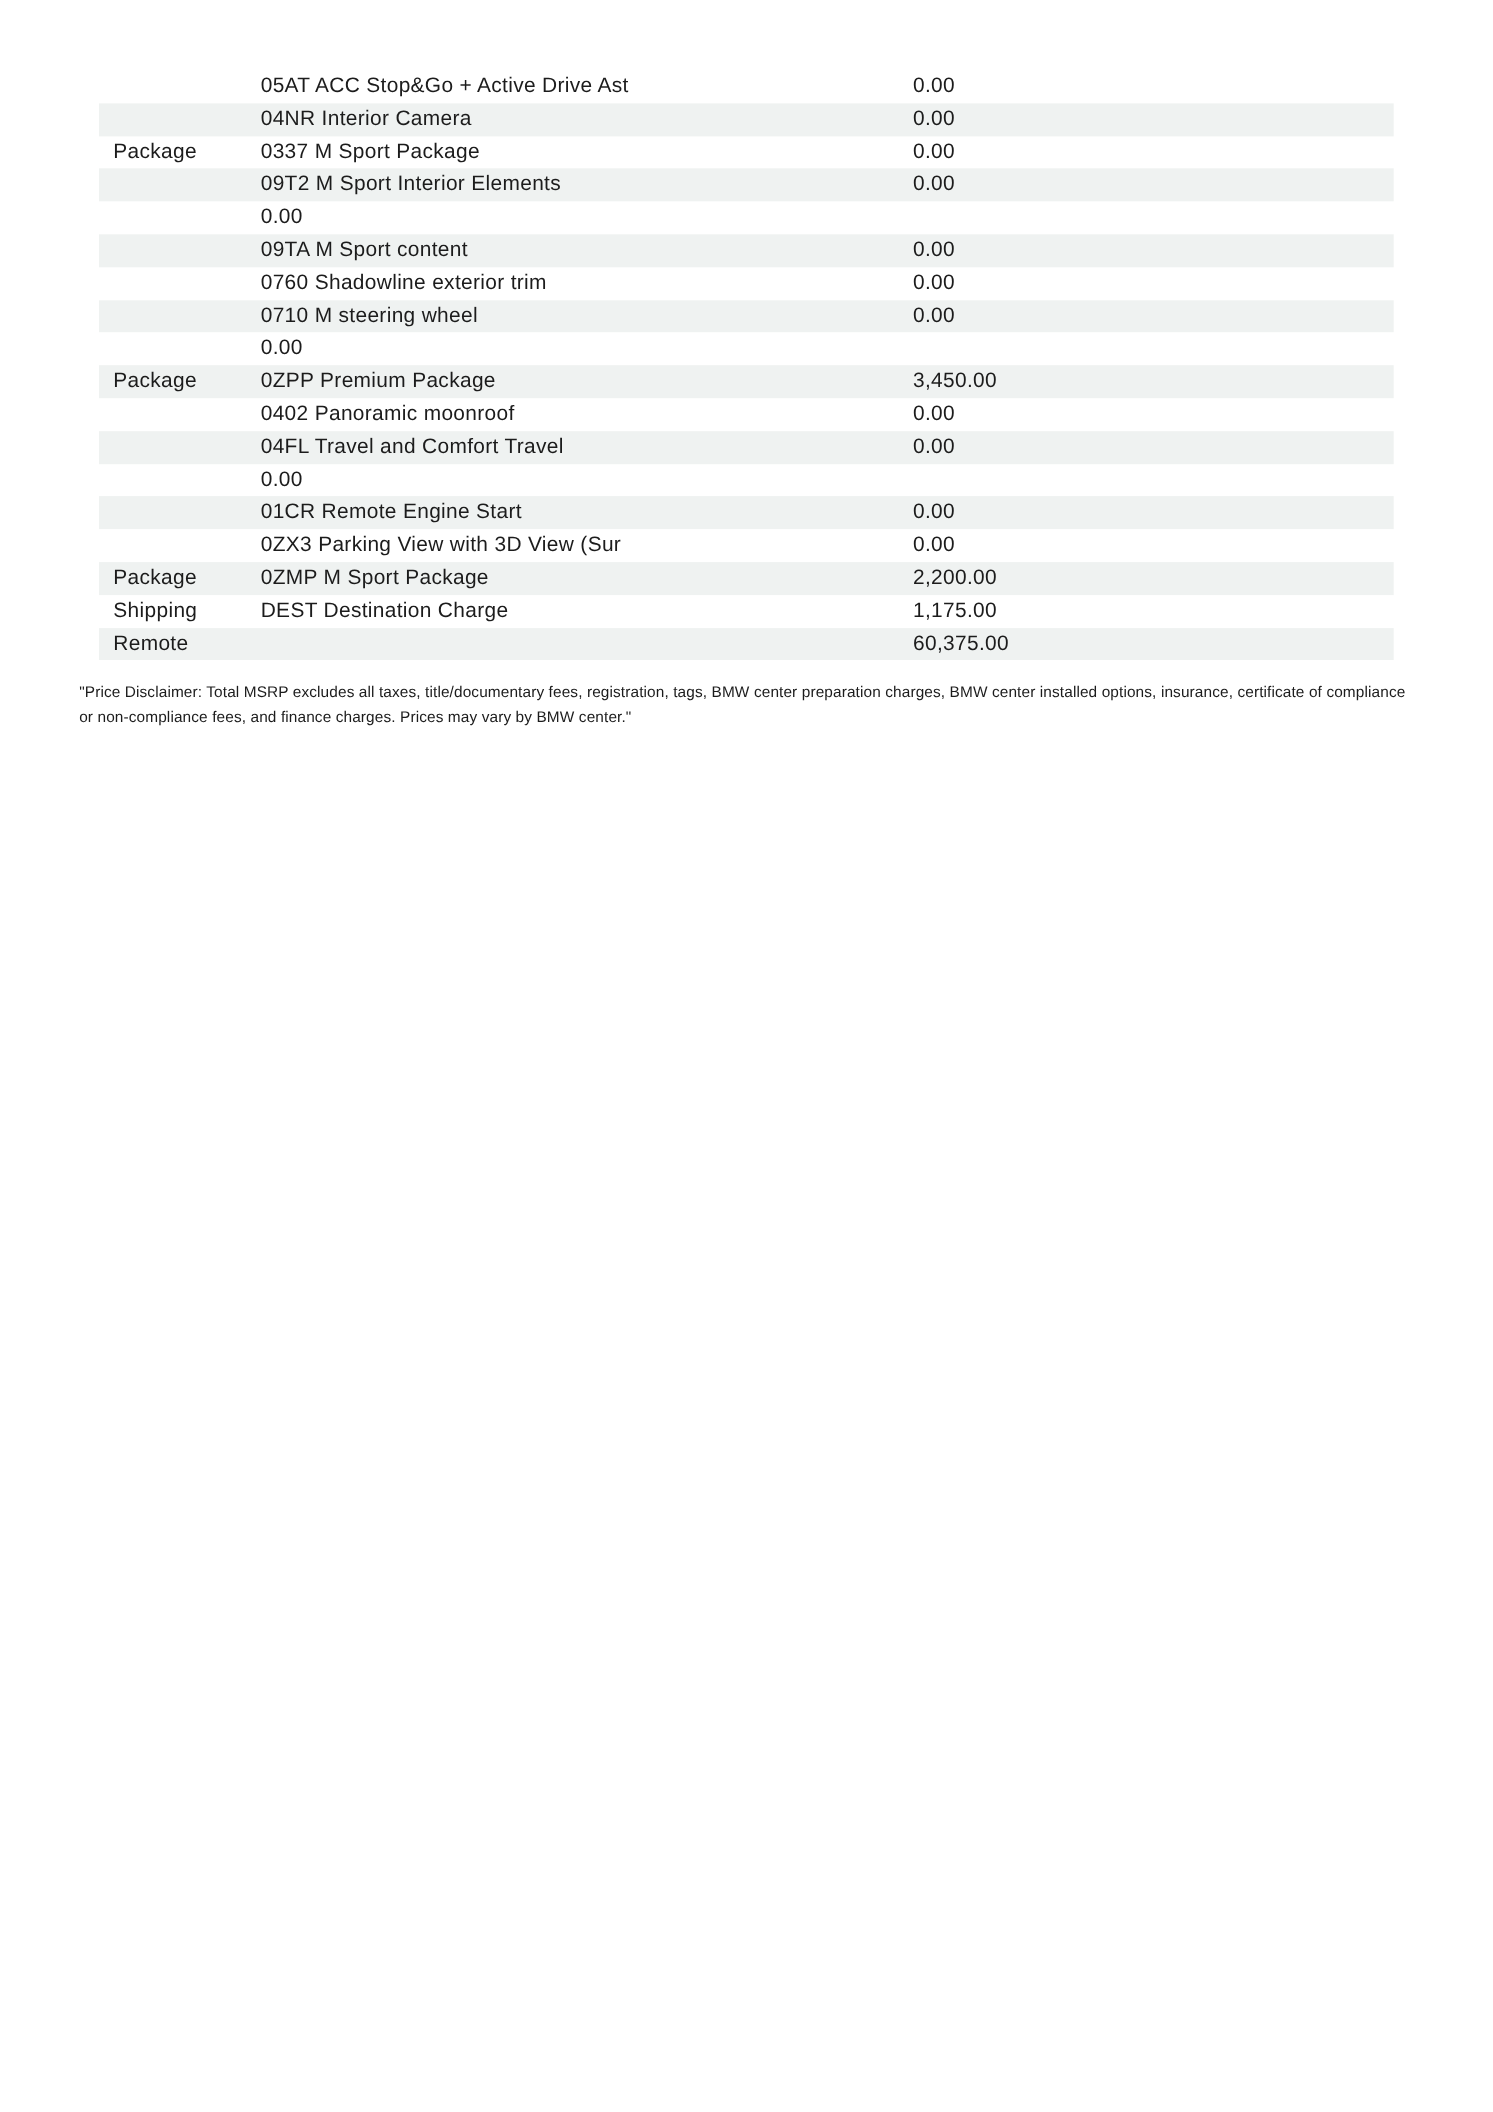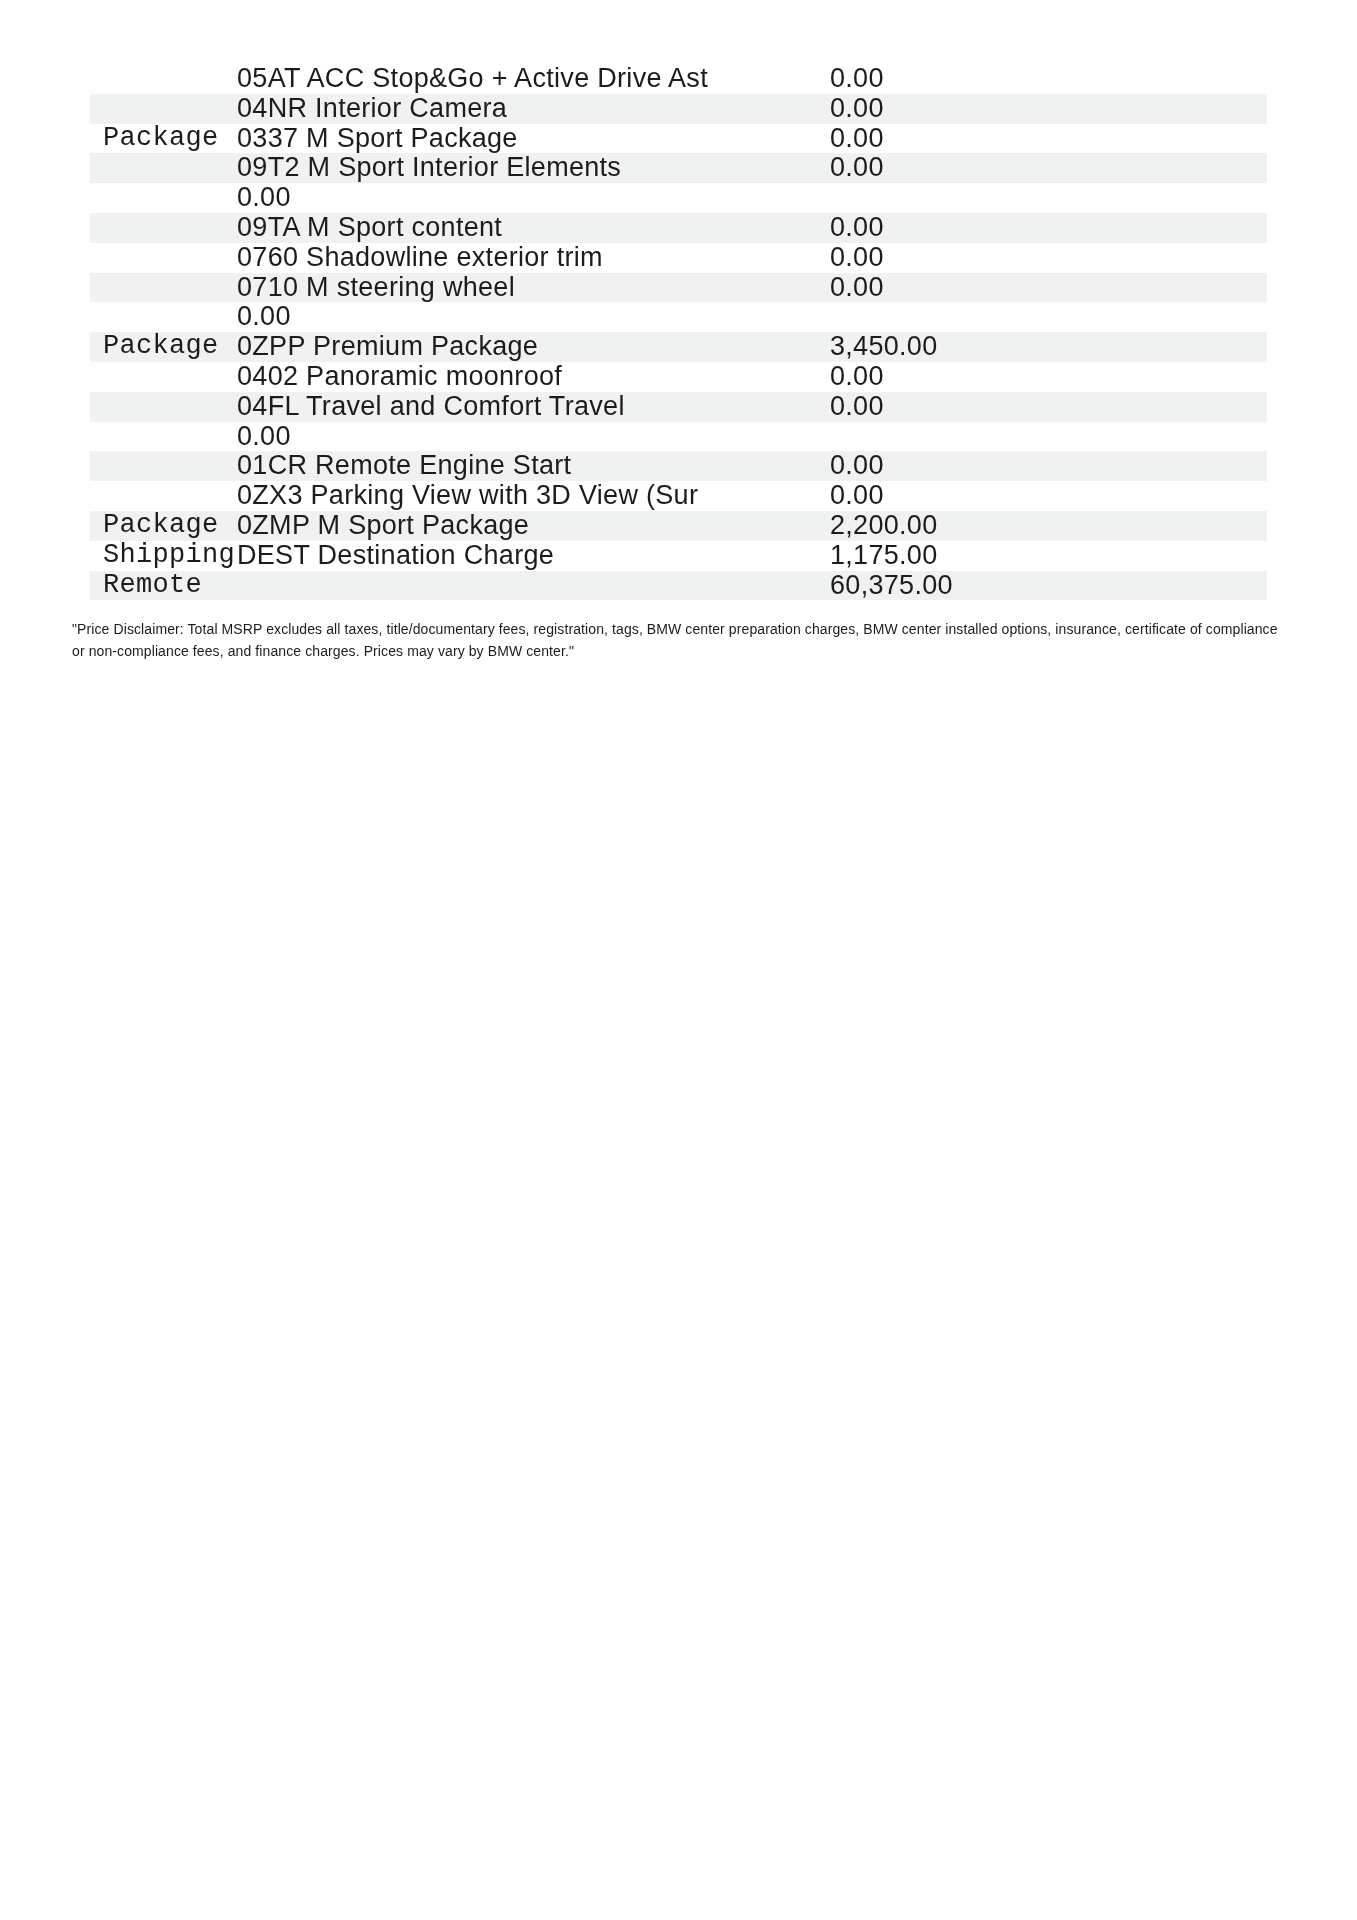--- a/index.html
+++ b/index.html
@@ -19,34 +19,33 @@
   .page{position:absolute;inset:0;}
   .options-table{
     position:absolute;
     left:90px;top:64px;
     width:1177px;
   }
   .row{
     display:flex;
     height:29.8px;
     line-height:29.8px;
-    font-size:27px;
+    font-size:19px;
     letter-spacing:0.3px;
     padding-right:287px;
     box-sizing:border-box;
     white-space:nowrap;
   }
   .row:nth-child(even){background:var(--shade);}
   .cell{overflow:hidden;}
   .cell.cat{
     flex:none;
     width:147px;
     padding-left:13px;
     box-sizing:border-box;
-    font-family:Liberation Mono, monospace;
   }
   .cell.item{flex:1;}
   .cell.price{
     flex:none;
     min-width:150px;
   }
   .disclaimer{
     position:absolute;
     left:72px;top:618px;
     width:1215px;

